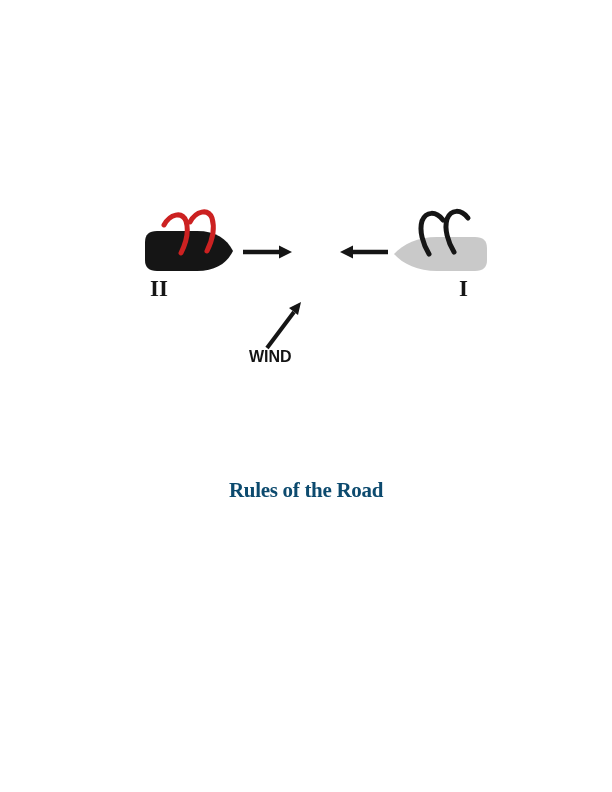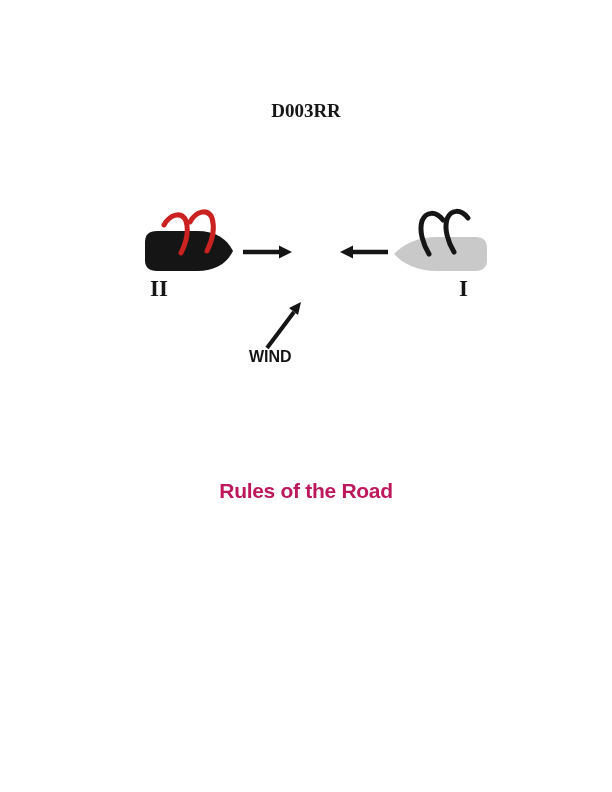--- a/index.html
+++ b/index.html
@@ -31,31 +31,30 @@
   .label-i{left:459px;top:277px;}
   .wind-label{
     position:absolute;left:249px;top:349px;
     font-family:"Liberation Sans",sans-serif;
     font-weight:bold;font-size:16px;line-height:1;
     letter-spacing:0px;color:#151515;
   }
   .caption{
     position:absolute;top:479px;left:0;width:100%;
     text-align:center;
-    font-family:Liberation Sans, sans-serif;
+    font-family:Liberation Serif, serif;
     font-weight:bold;font-size:21px;line-height:1.1;
-    letter-spacing:-0.3px;color:#be185d;
+    letter-spacing:-0.3px;color:#0c4a6e;
   }
 </style>
 </head>
 <body>
 
 <div class="page">
 
-  <div class="doc-title">D003RR</div>
 
   <svg class="diagram" viewBox="0 0 612 792" xmlns="http://www.w3.org/2000/svg">
 
     <path d="M157,231 H197 C216,231 227,239 233,251 C227,263 216,271 197,271 H157 Q145,271 145,260 V242 Q145,231 157,231 Z" fill="#151515"></path>
     <path fill="none" stroke-width="5" stroke-linecap="round" d="M164,225 C170,214 182,211 186,221 C189,231 186,243 181,253" stroke="#cc2121"></path>
     <path fill="none" stroke-width="5" stroke-linecap="round" d="M190,222 C196,211 208,208 212,218 C215,228 212,241 207,251" stroke="#cc2121"></path>
 
     <line x1="243" y1="252" x2="280" y2="252" stroke-width="4.5" stroke="#151515"></line>
     <polygon points="279,245.5 292,252 279,258.5" fill="#151515"></polygon>
 

